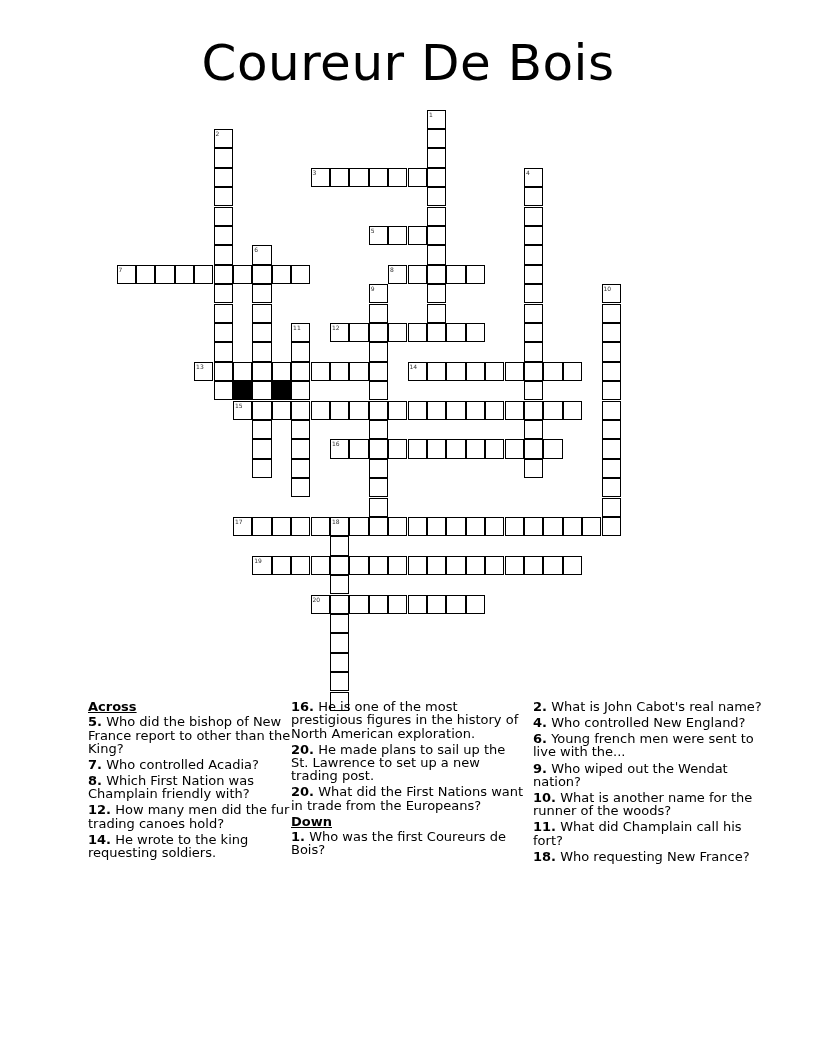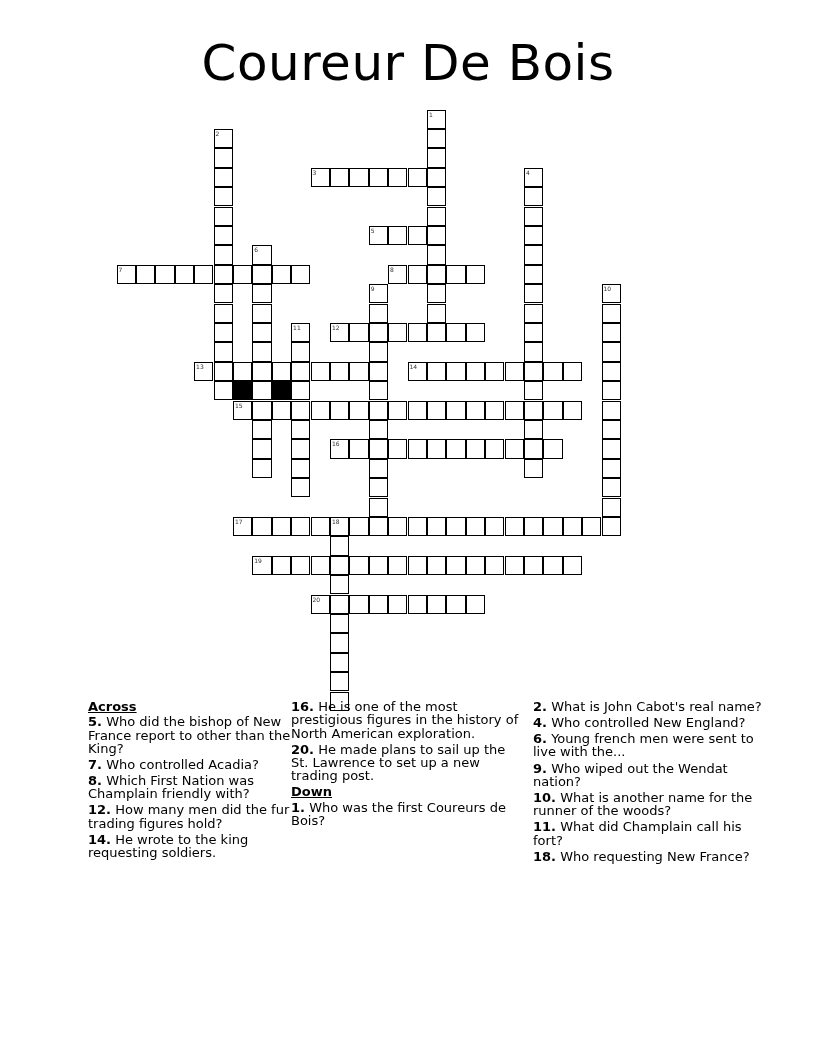--- a/index.html
+++ b/index.html
@@ -270,27 +270,28 @@
     <div class="cell" style="left: 466.2px; top: 595px;"></div>
     <div class="cell black" style="left: 233.4px; top: 381.6px;"></div>
     <div class="cell black" style="left: 272.2px; top: 381.6px;"></div>
   </div>
 
 <div class="clues col1">
   <span class="head">Across</span>
   <div class="clue"><span class="n">5.</span> <span>Who did the bishop of New France report to other than the King?</span></div>
   <div class="clue"><span class="n">7.</span> <span>Who controlled Acadia?</span></div>
   <div class="clue"><span class="n">8.</span> <span>Which First Nation was Champlain friendly with?</span></div>
-  <div class="clue"><span class="n">12.</span> <span>How many men did the fur trading figures hold?</span></div>
+  <div class="clue"><span class="n">12.</span> <span>How many men did the fur trading canoes hold?</span></div>
   <div class="clue"><span class="n">14.</span> <span>He wrote to the king requesting soldiers.</span></div>
 </div>
 
 <div class="clues col2">
   <div class="clue"><span class="n">16.</span> <span>He is one of the most prestigious figures in the history of North American exploration.</span></div>
   <div class="clue"><span class="n">20.</span> <span>He made plans to sail up the St. Lawrence to set up a new trading post.</span></div>
+  <div class="clue"><span class="n">20.</span> <span>What did the First Nations want in trade from the Europeans?</span></div>
   <span class="head">Down</span>
   <div class="clue"><span class="n">1.</span> <span>Who was the first Coureurs de Bois?</span></div>
 </div>
 
 <div class="clues col3">
   <div class="clue"><span class="n">2.</span> <span>What is John Cabot's real name?</span></div>
   <div class="clue"><span class="n">4.</span> <span>Who controlled New England?</span></div>
   <div class="clue"><span class="n">6.</span> <span>Young french men were sent to live with the...</span></div>
   <div class="clue"><span class="n">9.</span> <span>Who wiped out the Wendat nation?</span></div>
   <div class="clue"><span class="n">10.</span> <span>What is another name for the runner of the woods?</span></div>

